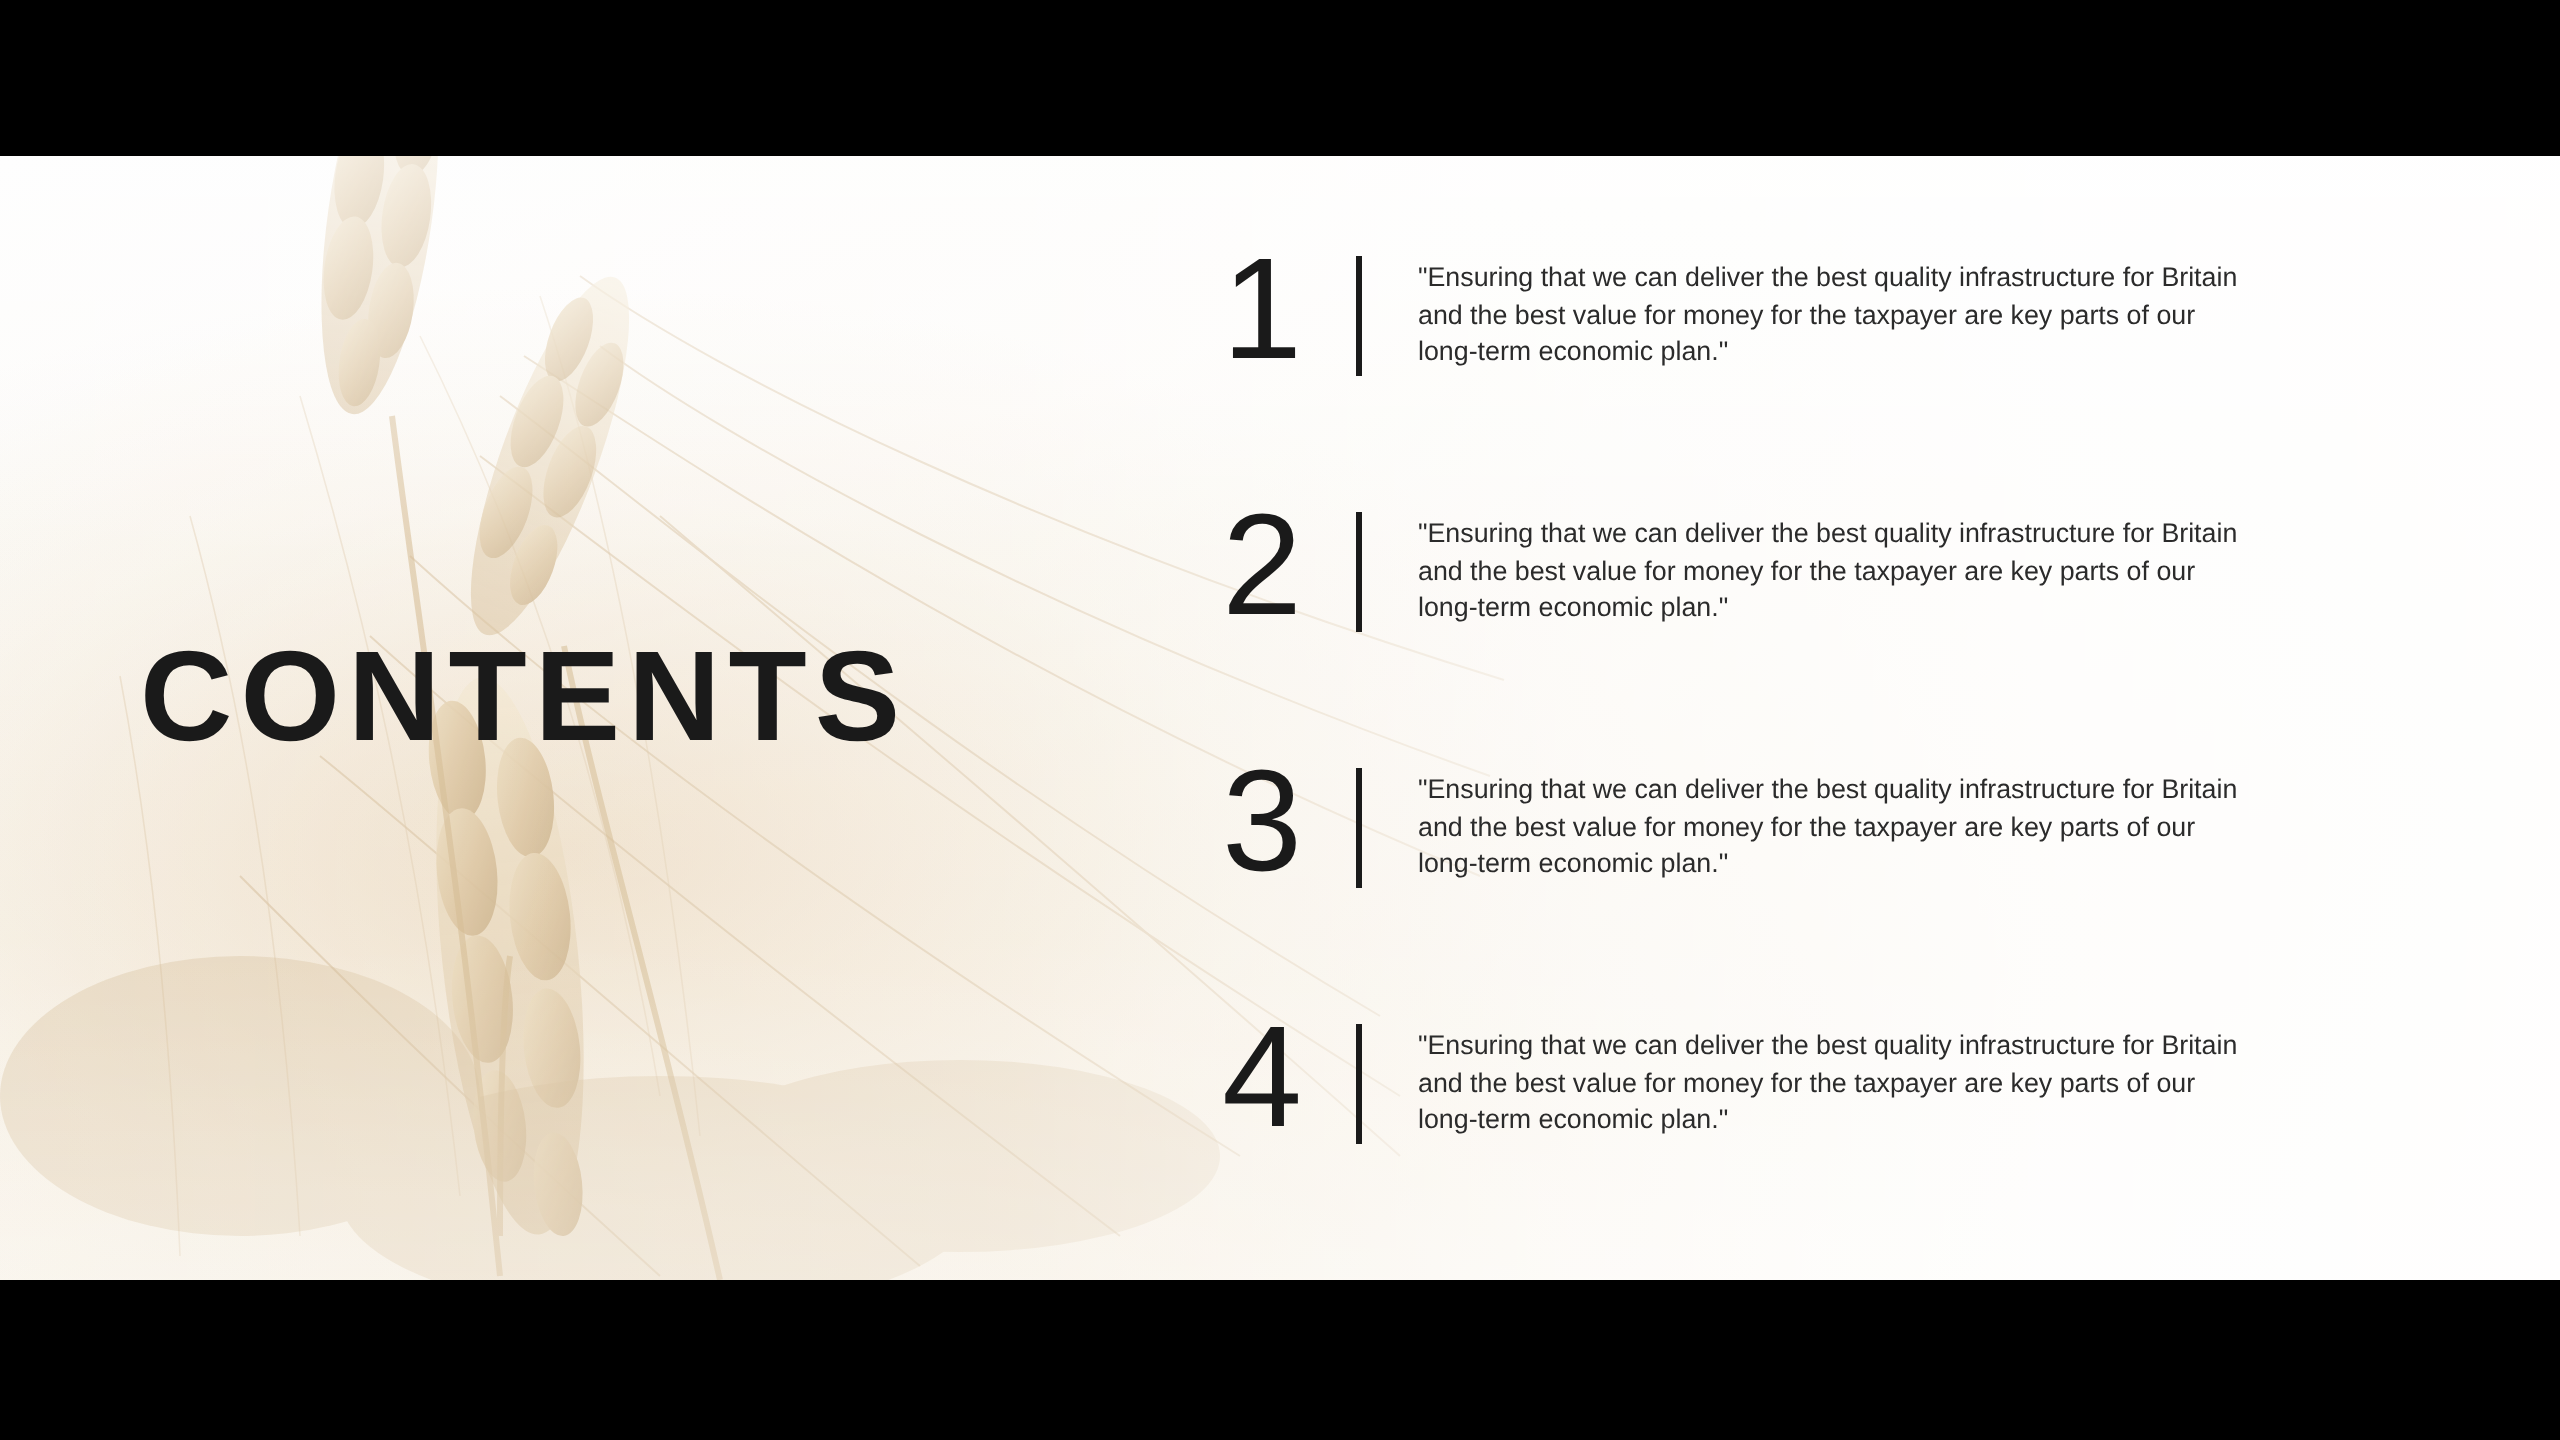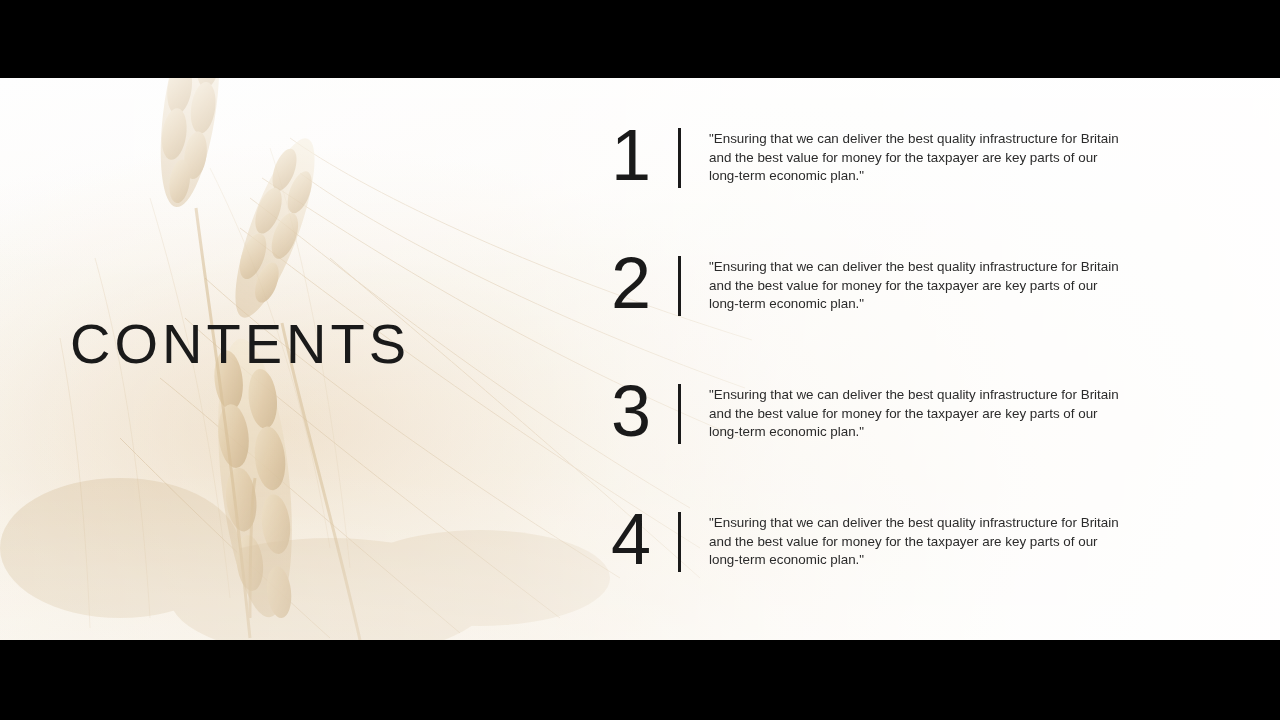--- a/index.html
+++ b/index.html
@@ -77,22 +77,22 @@
     background: linear-gradient(to bottom, rgba(255,255,255,0.55) 0%, rgba(255,255,255,0.08) 35%, rgba(255,255,255,0.05) 70%, rgba(255,255,255,0.30) 100%);
     pointer-events: none;
   }
 
   
   .title {
     position: absolute;
     left: 70px;
     top: 238px;
     font-family: "Liberation Sans", sans-serif;
-    font-size: 56px;
-    font-weight: 400;
+    font-size: 64px;
+    font-weight: 700;
     letter-spacing: 4px;
     color: #1a1a1a;
     line-height: 1;
     white-space: nowrap;
     z-index: 3;
   }
 
   
   .items {
     position: absolute;

